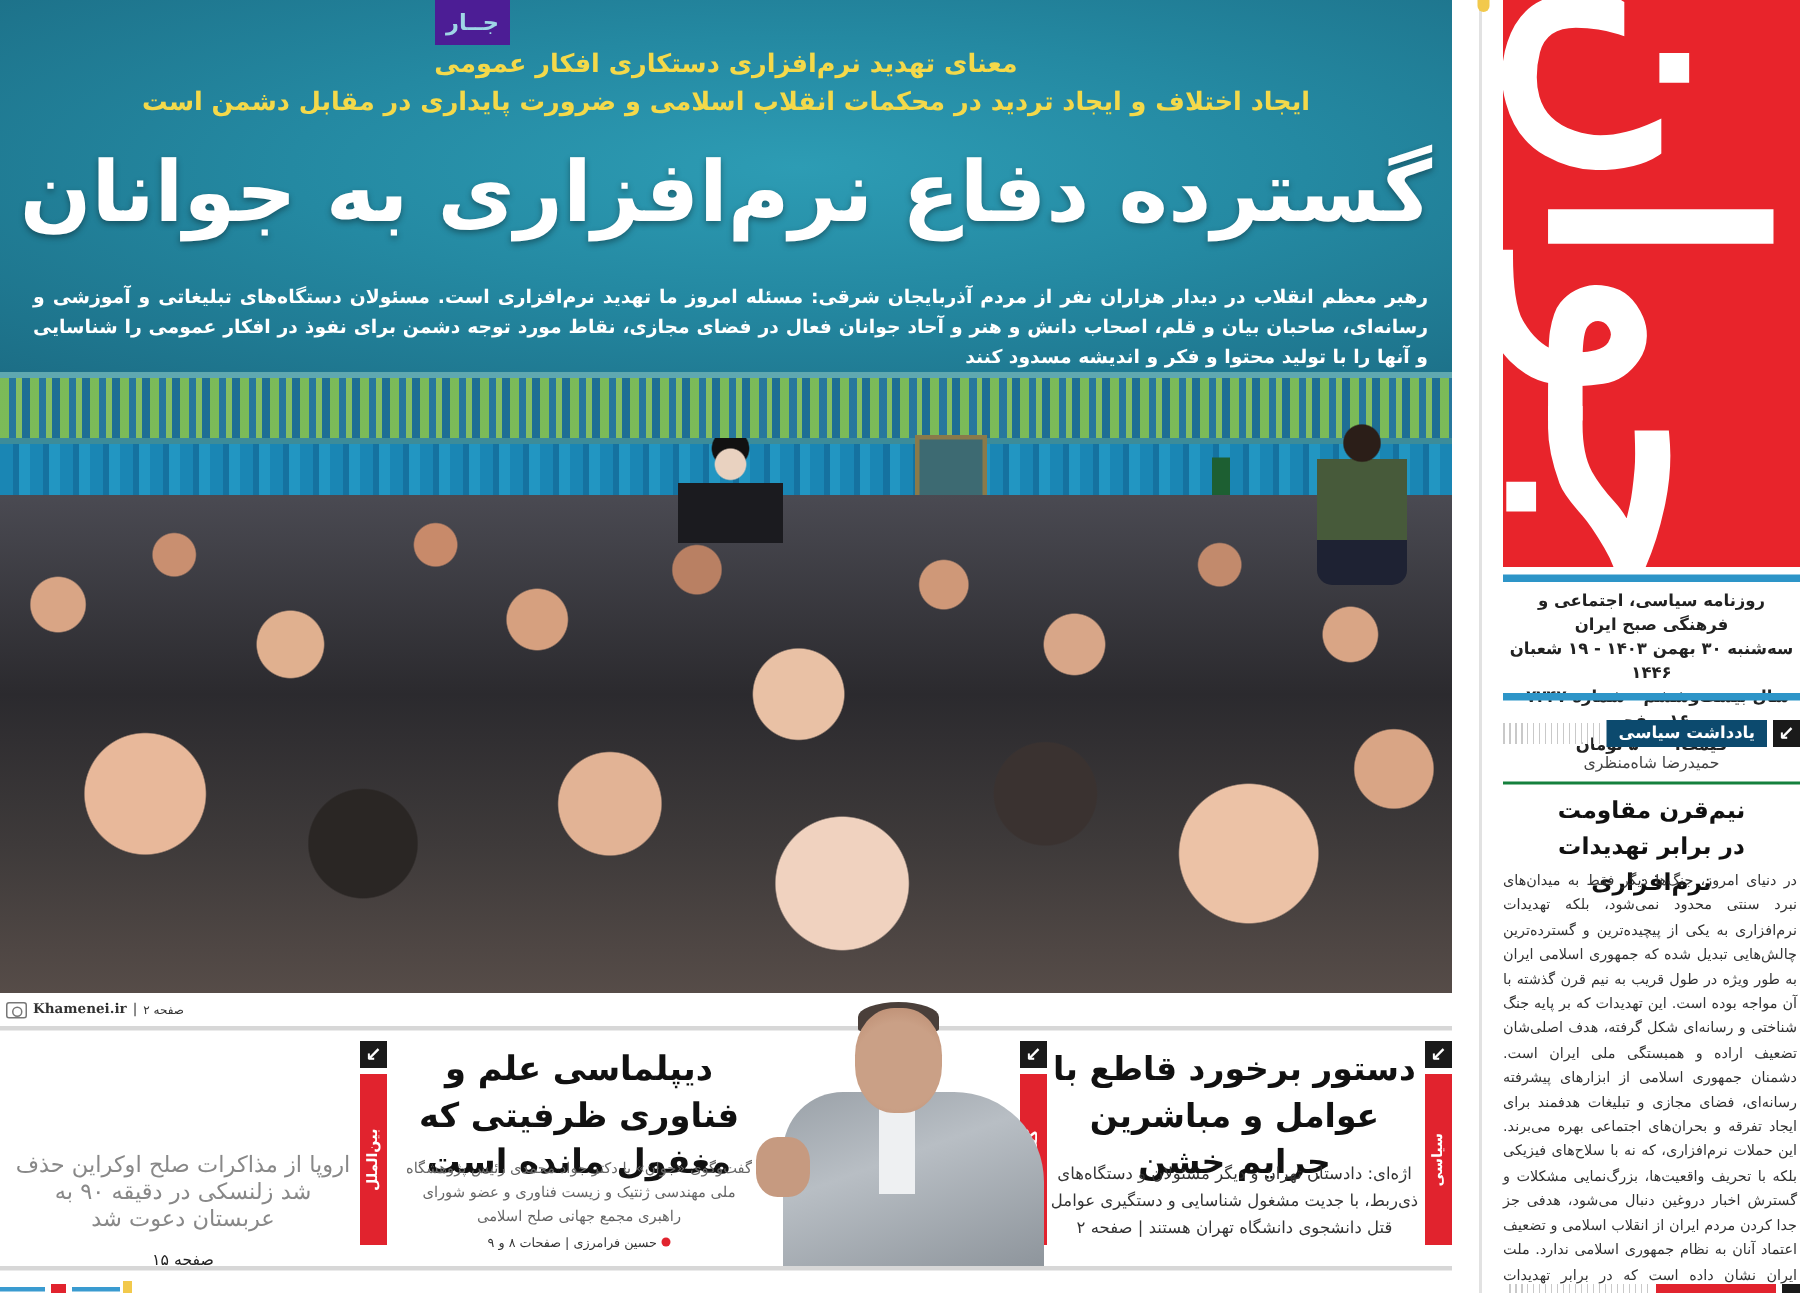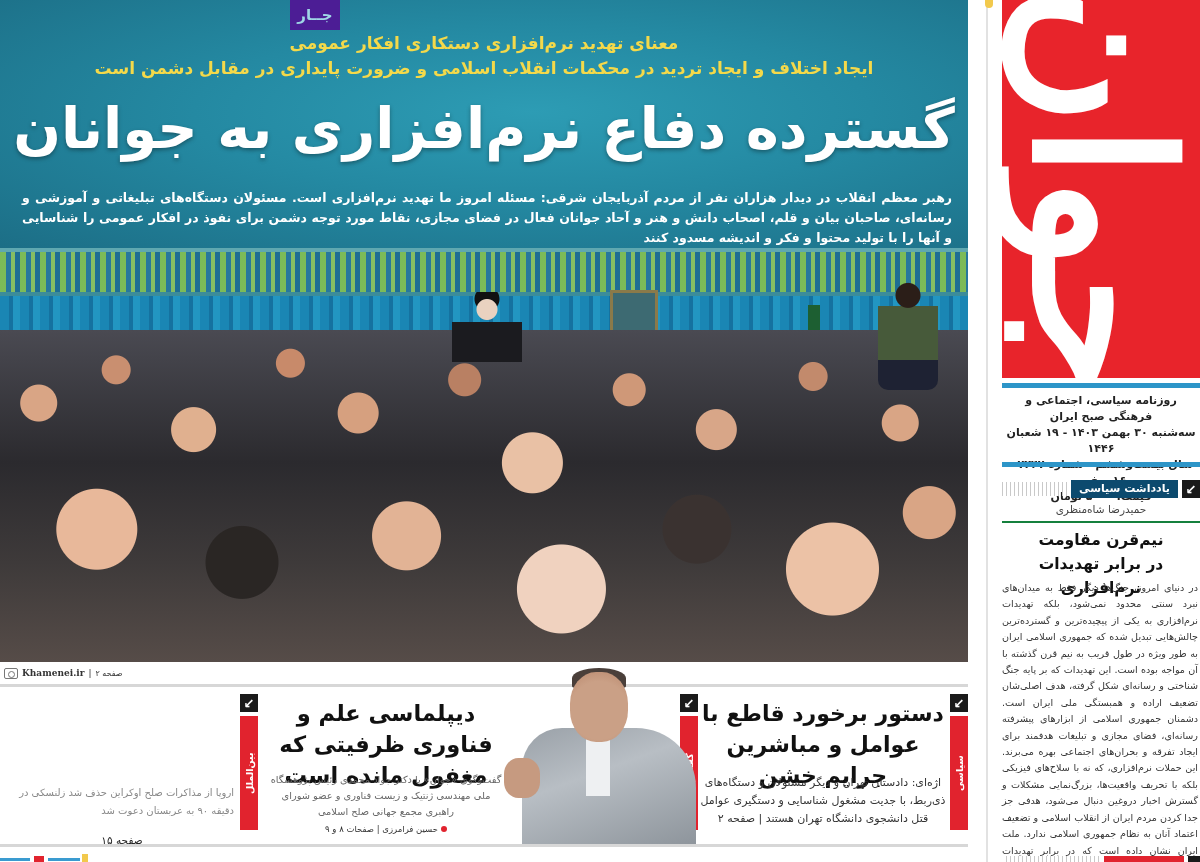--- a/index.html
+++ b/index.html
@@ -219,21 +219,21 @@
     background: #c69a80;
   }
   #interview-photo .shirt {
     position: absolute; left: 90px; top: 68px; width: 24px; height: 60px; background: #eef0f2;
   }
 
   
   #story-intl { left: 0; width: 236px; }
   #story-intl .section-strip { left: 240px; }
   #story-intl .story-title { left: 10px; top: 10px; width: 224px; font-size: 23px; line-height: 33px; }
-  #story-intl .story-body { left: 10px; top: 90px; width: 224px; color: #888; font-size: 10px; text-align: right; }
+  #story-intl .story-body { left: 10px; top: 73px; width: 224px; color: #888; font-size: 15px; }
   #intl-page {
     position: absolute; left: 10px; top: 140px; width: 224px; text-align: center; direction: rtl;
     font-size: 10.5px; color: #222;
   }
 
   
   #bottom-hint-blue1 { position: absolute; left: 0; top: 858px; width: 30px; height: 3px; background: #3a9bd0; }
   #bottom-hint-red { position: absolute; left: 34px; top: 856px; width: 10px; height: 6px; background: #e1232e; }
   #bottom-hint-blue2 { position: absolute; left: 48px; top: 858px; width: 32px; height: 3px; background: #3a9bd0; }
   #bottom-hint-yellow { position: absolute; left: 82px; top: 854px; width: 6px; height: 8px; background: #f2c94c; }

